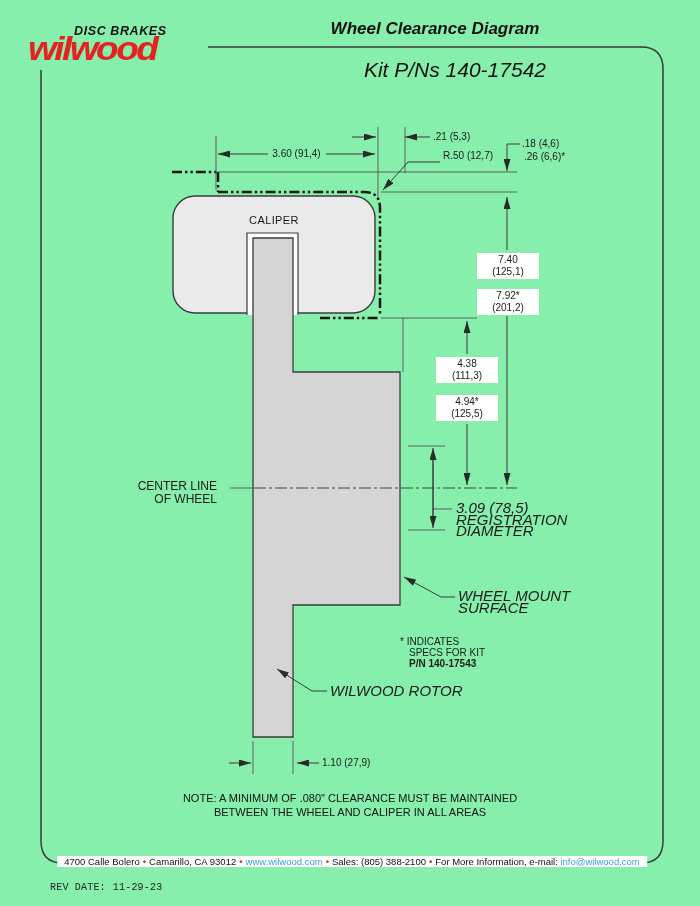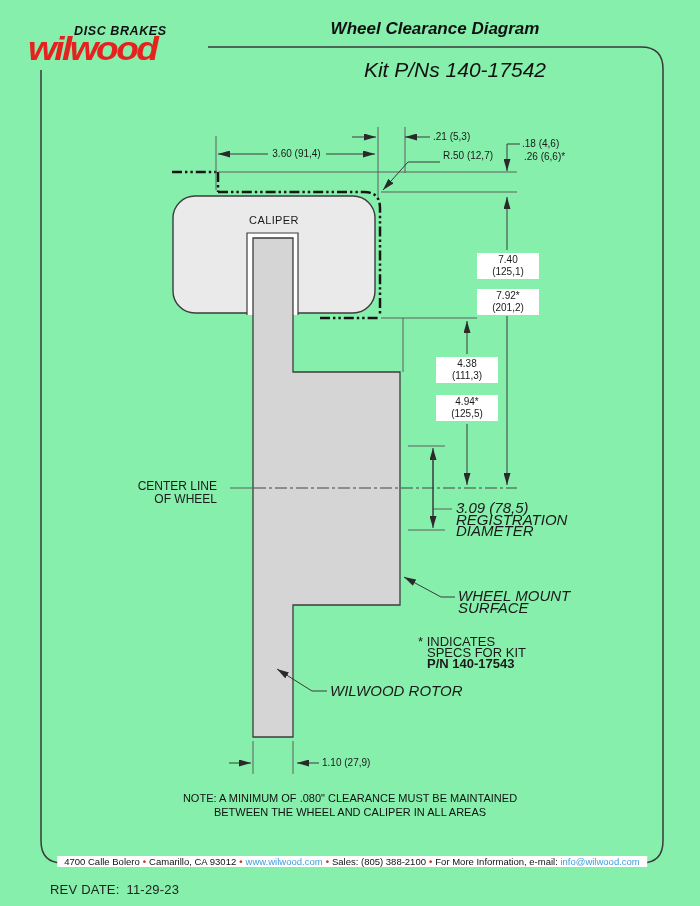--- a/index.html
+++ b/index.html
@@ -23,28 +23,28 @@
          font-size:17px;font-weight:bold;font-style:italic;color:#111;}
   .kit{position:absolute;left:318px;top:55px;width:228px;text-align:right;
        font-size:21px;line-height:29px;font-weight:normal;font-style:italic;color:#111;}
   .caliper-lab{position:absolute;left:174px;top:214px;width:200px;text-align:center;font-size:11px;letter-spacing:.4px;}
   .note{position:absolute;left:100px;top:791px;width:500px;text-align:center;
         font-size:11px;line-height:14px;color:#111;}
   .footer{position:absolute;left:352px;top:856px;transform:translateX(-50%);
           background:#fff;padding:0 7px;white-space:nowrap;font-size:9.5px;color:#111;}
   .footer .bullet{color:#c4311f;margin:0 3px;font-weight:bold;}
   .footer .link{color:#3d9fd8;}
-  .revdate{position:absolute;left:50px;top:882px;font-size:13px;color:#222;letter-spacing:.2px;}
+  .revdate{position:absolute;left:50px;top:882px;font-size:10px;color:#222;letter-spacing:.2px;font-family:Liberation Mono, monospace;}
   .revdate span{margin-right:7px;}
   .logo{position:absolute;left:28px;top:24px;width:185px;height:48px;}
   .logo .tagline{position:absolute;left:46px;top:0;font-size:12.5px;font-weight:bold;
                  font-style:italic;color:#111;letter-spacing:.6px;}
   .logo .brand{position:absolute;left:0;top:4px;font-size:37px;font-weight:800;font-style:italic;
                color:#e42320;letter-spacing:-2.5px;transform:scaleY(.92);}
-  .star{position:absolute;left:418px;top:636px;font-size:13px;line-height:11px;}
+  .star{position:absolute;left:400px;top:636px;font-size:10px;line-height:11px;}
   .star .ind{padding-left:9px;}
   .star .bold{font-weight:bold;}
   .ctr{position:absolute;left:125px;top:480px;width:92px;text-align:right;font-size:12px;line-height:12.5px;}
 </style>
 </head>
 <body>
 
 <div id="page">
 
   <svg width="700" height="906" viewBox="0 0 700 906">

